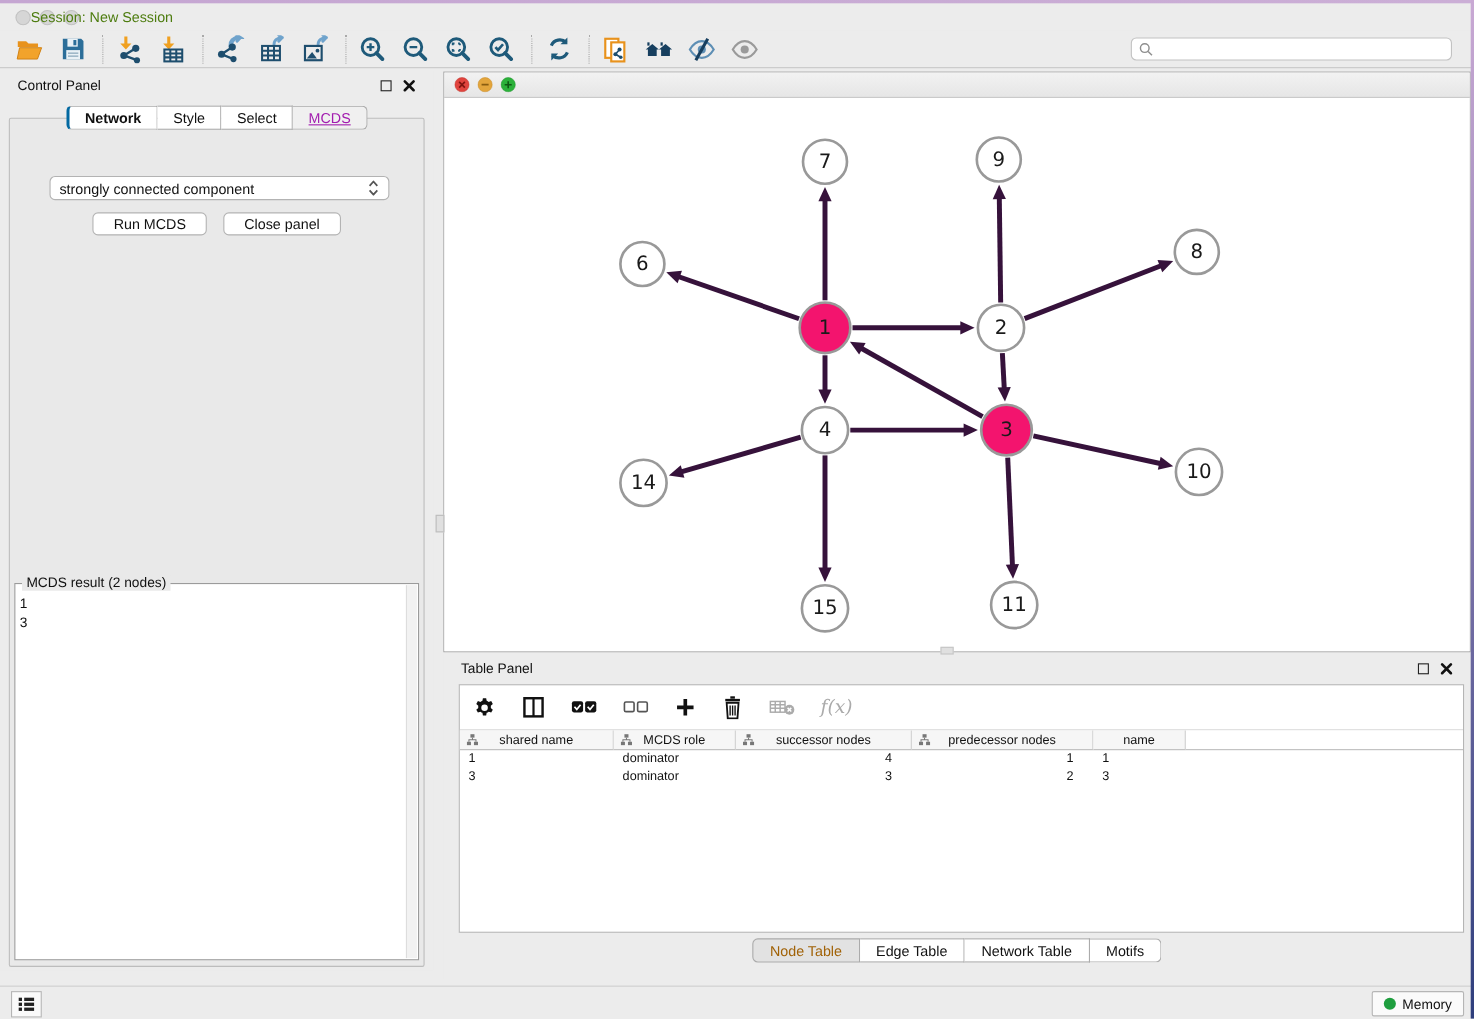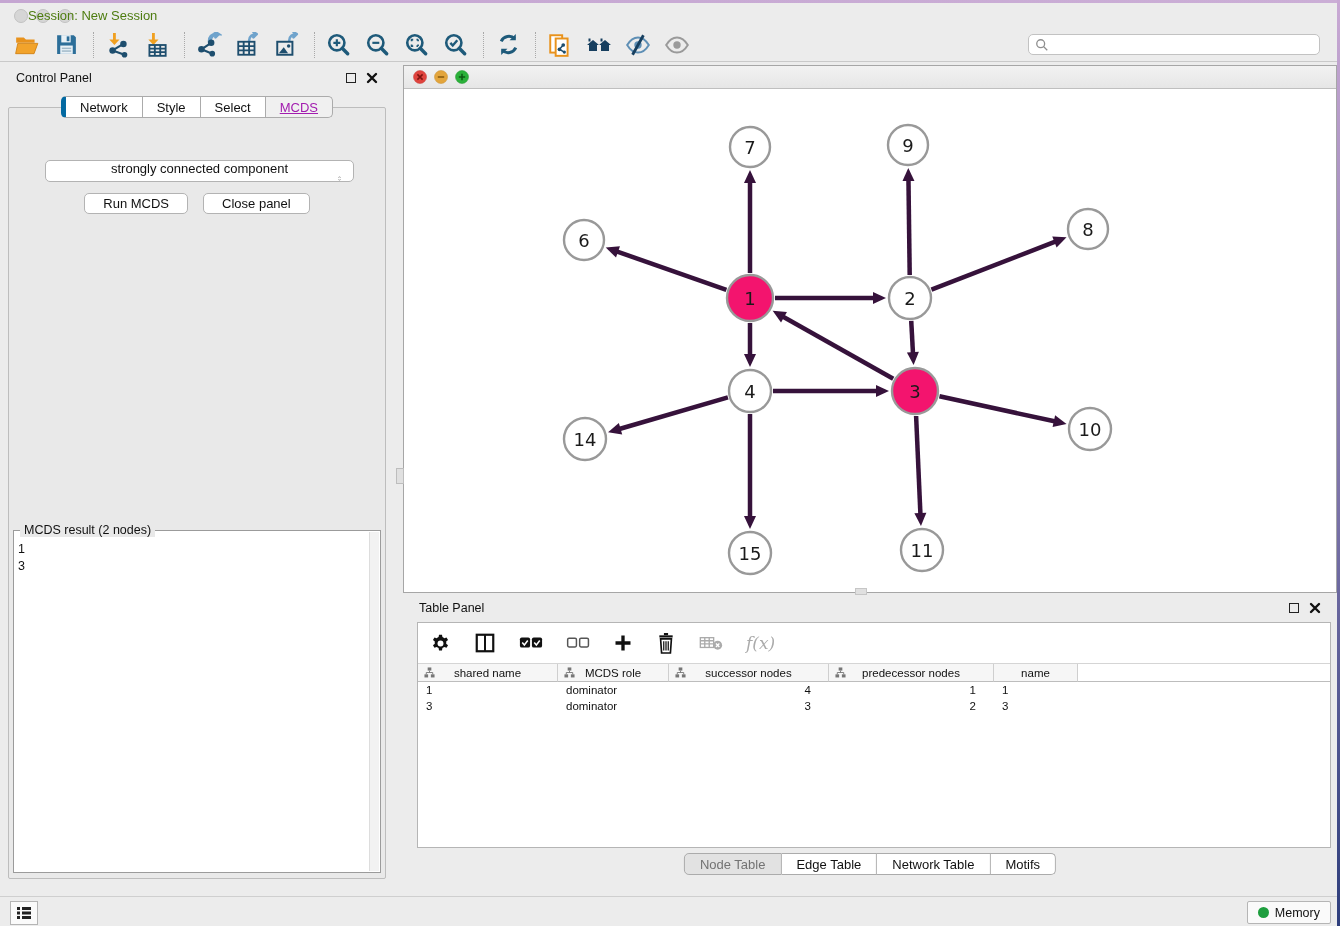--- a/index.html
+++ b/index.html
@@ -30,29 +30,29 @@
 
   
   .control-panel { position:absolute; left:0; top:65px; width:394px; height:817px; background:#ECECEC; }
   .panel-head { height:26px; display:flex; align-items:center; padding:0 16px; }
   .panel-title { font-size:12.5px; color:#111; }
   .panel-head-icons { margin-left:auto; display:flex; align-items:center; gap:10px; }
   .float-box { width:10px; height:10px; border:1.6px solid #222; background:transparent; }
   .cp-tabs { position:absolute; top:31px; left:50%; transform:translateX(-50%); display:flex; z-index:5; }
   .cp-tab { height:22px; padding:0 14px; background:#fff; border:1px solid #ABABAB; border-left:none;
     font-size:13px; color:#111; display:flex; align-items:center; }
-  .cp-tab:first-child { border-left:5px solid #0369a1; border-radius:5px 0 0 5px; }
+  .cp-tab:first-child { border-left:3px solid #0369a1; border-radius:5px 0 0 5px;font-weight:bold; }
   .cp-tab:last-child { border-radius:0 5px 5px 0; }
   .cp-tab.disabled-active { background:#F0F0F0; color:#a21caf;text-decoration:underline; }
   .cp-body { position:absolute; left:8px; right:8px; top:42px; bottom:3px;
     background:#E9E9E9; border:1px solid #BDBDBD; border-radius:2px; }
   .opt-label { text-align:center; margin-top:30px; font-size:13px; color:#111; }
   .criterion { position:absolute; left:36px; right:31px; top:52px; height:22px; background:#fff;
     border:1px solid #B3B3B3; border-radius:5px; display:flex; align-items:center; padding:0 8px;
-    font-size:13px; color:#111;flex-direction:column; }
+    font-size:13px; color:#111; }
   .stepper { margin-left:auto; }
   .btn-row { position:absolute; top:85px; left:0; right:0; display:flex; justify-content:center; gap:15px; }
   .mac-btn { height:21px; padding:0 18px; background:#fff; border:1px solid #B3B3B3; border-radius:5px;
     font-size:13px; color:#111; display:flex; align-items:center; }
   .result-fieldset { position:absolute; left:4px; right:4px; top:422px; bottom:5px;
     border:1px solid #9B9B9B; background:#fff; }
   .result-legend { position:absolute; top:-8px; left:6px; background:#E9E9E9; padding:0 4px;
     font-size:12.5px; color:#111; }
   .result-text { position:absolute; inset:10px 12px 2px 4px; font-size:12.5px; color:#111;
     white-space:pre; line-height:17px; font-family:"Liberation Sans",sans-serif; overflow:hidden; }
@@ -86,21 +86,21 @@
   .tbl-hfill { flex:1; background:#fff; border-bottom:1px solid #BDBDBD; }
   .tbl-row { display:flex; height:16px; font-size:11.5px; color:#111; }
   .tbl-cell { display:flex; align-items:center; }
   .al { padding-left:8px; justify-content:flex-start; }
   .ar { padding-right:18px; justify-content:flex-end; }
   .tp-tabs { position:absolute; bottom:15px; left:50%; transform:translateX(-50%); display:flex; }
   .tp-tab { height:22px; padding:0 15px; background:#fff; border:1px solid #ABABAB; border-left:none;
     font-size:13px; color:#111; display:flex; align-items:center; white-space:nowrap; }
   .tp-tab:first-child { border-left:1px solid #ABABAB; border-radius:5px 0 0 5px; }
   .tp-tab:last-child { border-radius:0 5px 5px 0; }
-  .tp-tab.disabled-active { background:#E2E2E2; color:#737373; }
+  .tp-tab.disabled-active { background:#E2E2E2; color:#a16207; }
 
   
   .statusbar { position:absolute; left:0; bottom:0; width:1339px; height:30px; background:#ECECEC;
     border-top:1px solid #CFCFCF; }
   .list-btn { position:absolute; left:10px; top:4px; width:28px; height:24px; background:#FAFAFA;
     border:1px solid #B5B5B5; display:flex; align-items:center; justify-content:center; }
   .memory-btn { position:absolute; right:8px; top:4px; height:23px; background:#FAFAFA; border:1px solid #B5B5B5;
     border-radius:2px; display:flex; align-items:center; gap:6px; padding:0 10px; font-size:12.5px; color:#111; }
   .mem-dot { width:11px; height:11px; border-radius:50%; background:#1E9E3E; }
 </style>

